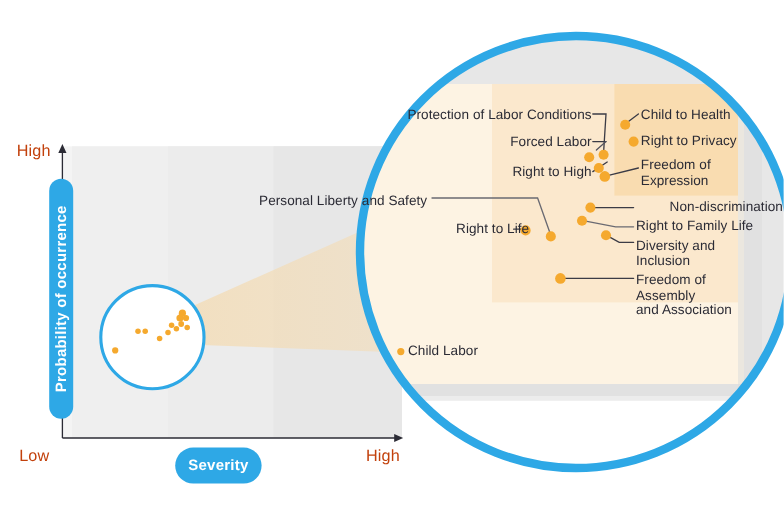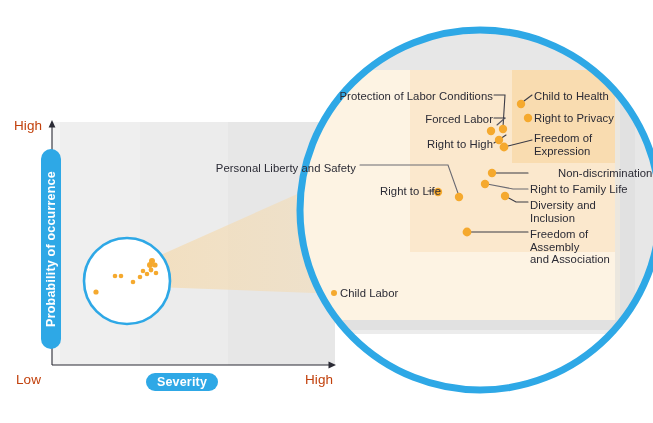--- a/index.html
+++ b/index.html
@@ -51,21 +51,21 @@
     font-weight: bold;
     border-radius: 999px;
     display: flex;
     align-items: center;
     justify-content: center;
     letter-spacing: 0.2px;
     white-space: nowrap;
   }
   #pill-severity {
     left: 146px; top: 373px;
-    width: 72px; height: 18px;
+    width: 72px; height: 30px;
   }
   #pill-prob {
     left: -49px; top: 239px;
     width: 200px; height: 20px;
     transform: rotate(-90deg);
     transform-origin: center center;
   }
 
   
   .mag-label {

